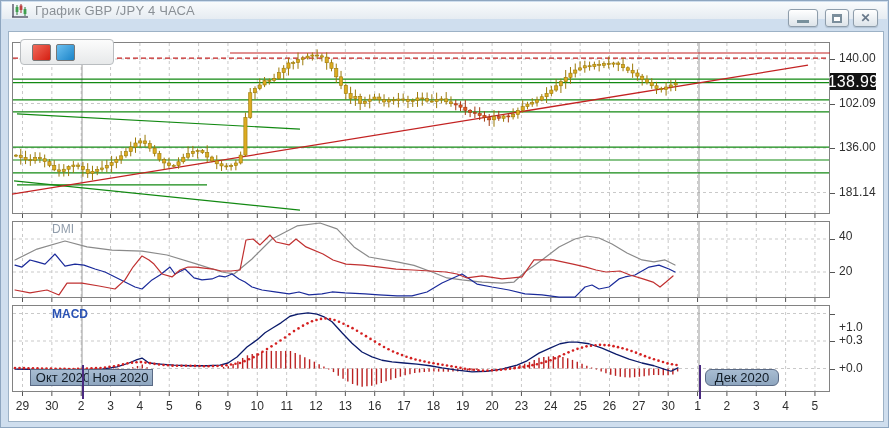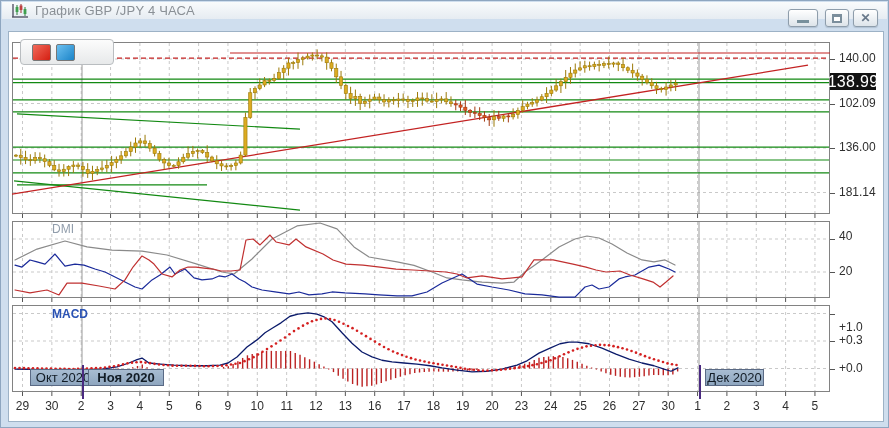--- a/index.html
+++ b/index.html
@@ -873,20 +873,20 @@
         <div class="axlabel" style="left: 830px; top: 232px;">20</div>
         <div class="tickmark" style="left: 821px; top: 281.5px;"></div>
         <div class="axlabel" style="left: 830px; top: 288px;">+1.0</div>
         <div class="tickmark" style="left: 821px; top: 309px;"></div>
         <div class="axlabel" style="left: 830px; top: 301px;">+0.3</div>
         <div class="tickmark" style="left: 821px; top: 336.5px;"></div>
         <div class="axlabel" style="left: 830px; top: 328.5px;">+0.0</div>
       </div>
     <div id="monthlayer">
         <div class="monthbox" style="left: 21px; top: 337px; width: 66px;">Окт 2020</div>
-        <div class="monthbox" style="left: 79px; top: 337px; width: 76px; font-weight: bold;">Ноя 2020</div>
-        <div class="monthbox" style="left: 696px; top: 337px; width: 59px;">Дек 2020</div>
+        <div class="monthbox" style="left: 79px; top: 337px; width: 65px;">Ноя 2020</div>
+        <div class="monthbox" style="left: 696px; top: 337px; width: 74px; border-radius: 6px;">Дек 2020</div>
         <div class="purpleline" style="left: 73px; top: 333px; height: 34px;"></div>
         <div class="purpleline" style="left: 690px; top: 333px; height: 34px;"></div>
       </div>
     <div id="daylabels"></div>
   </div>
 </div>
 
 </body></html>

